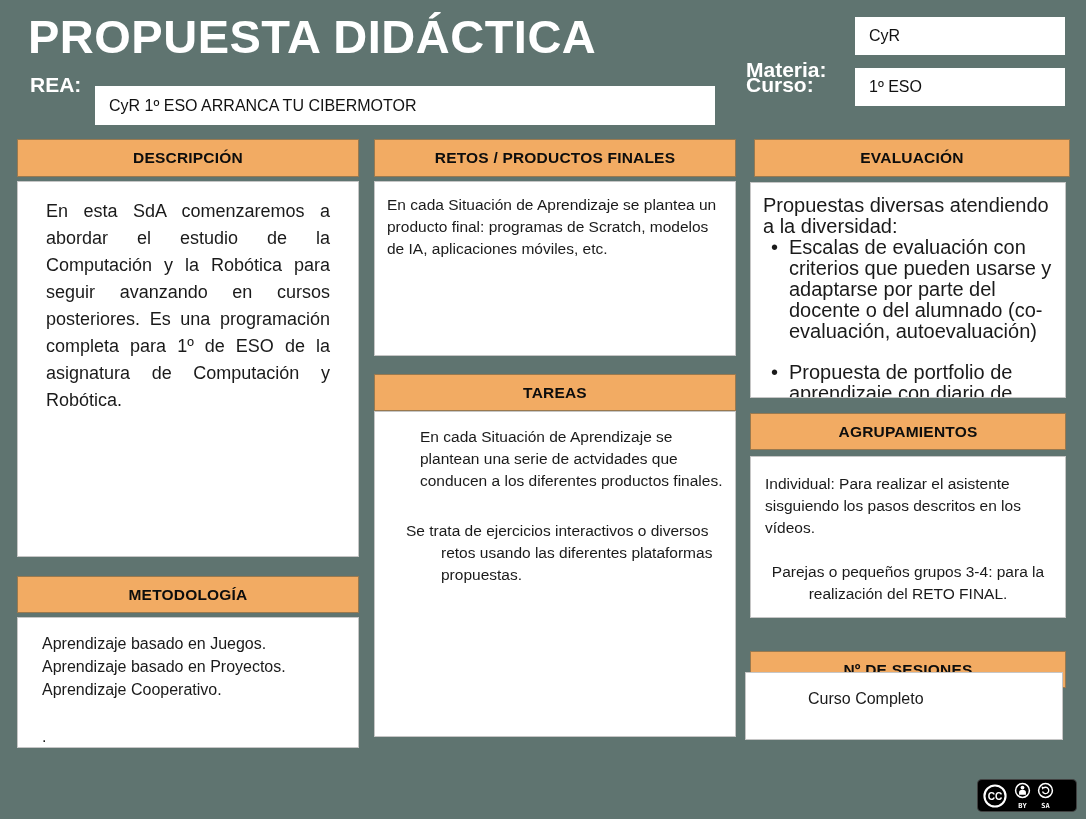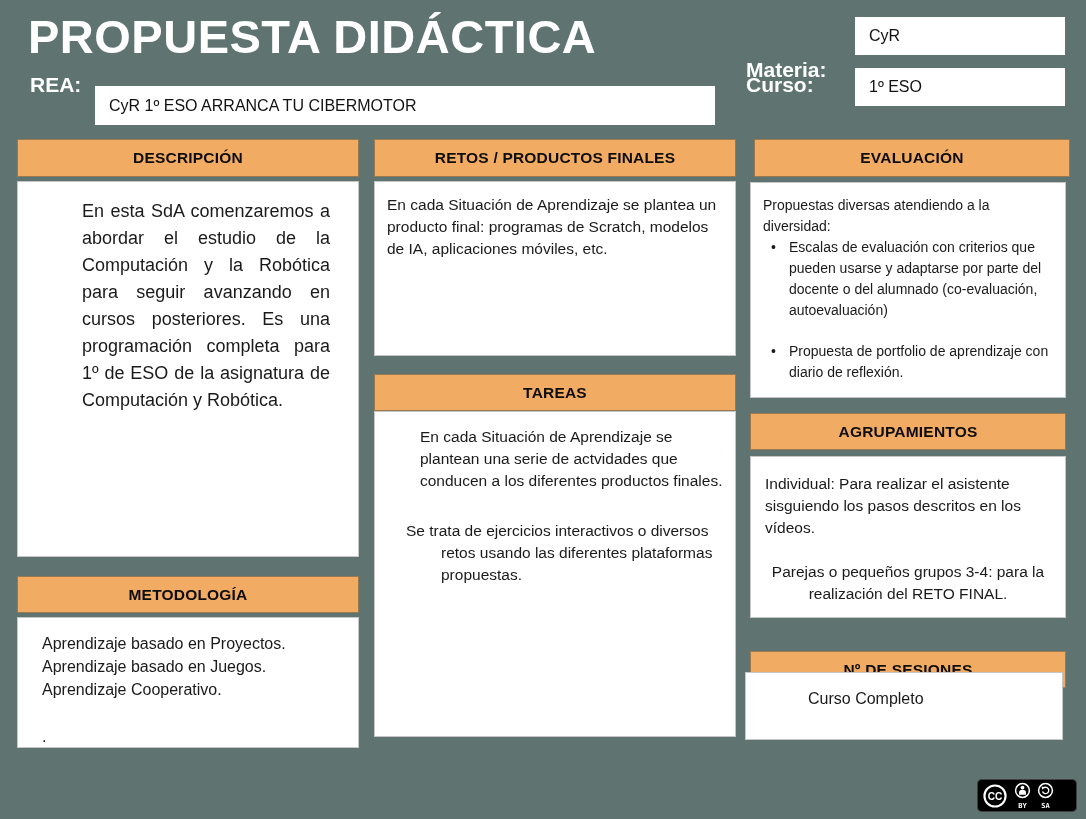--- a/index.html
+++ b/index.html
@@ -50,21 +50,21 @@
   .met-trailing { margin-top:24px; }
 
   .retos-body { padding:12px 12px 0 12px; font-size:15.5px; line-height:22px; }
 
   .tareas-p1 { margin:14px 0 0 45px; font-size:15.5px; line-height:22px; }
   .tareas-p2 {
     margin:28px 8px 0 66px; text-indent:-35px;
     font-size:15.5px; line-height:22px;
   }
 
-  .eval-body { padding:12px 12px 0 12px; font-size:14px; line-height:21px; }
+  .eval-body { padding:12px 12px 0 12px; font-size:20px; line-height:21px; }
   .bullet { position:relative; padding-left:26px; }
   .bullet::before {
     content:"\2022";
     position:absolute; left:8px; top:0;
   }
   .bullet + .bullet { margin-top:20px; }
 
   .agr-body { padding:16px 14px 0 14px; font-size:15.5px; line-height:22px; }
   .agr-p2 { margin-top:22px;text-align:center; }
 
@@ -97,29 +97,29 @@
 <div class="abs field-label" style="left:746px; top:21px;margin-top:37px;">Materia:</div>
 <div class="abs field" style="left:855px; top:17px; width:210px; height:38px;">CyR</div>
 
 <div class="abs field-label" style="left:30px; top:73px;">REA:</div>
 <div class="abs field" style="left:95px; top:66px; width:620px; height:39px;margin-top:20px;">CyR 1º ESO ARRANCA TU CIBERMOTOR</div>
 
 <div class="abs field-label" style="left:746px; top:73px;">Curso:</div>
 <div class="abs field" style="left:855px; top:68px; width:210px; height:38px;">1º ESO</div>
 
 <div class="abs sec-hdr" style="left:17px; top:139px; width:342px; height:38px;">DESCRIPCIÓN</div>
-<div class="abs sec-box" style="left:17px; top:181px; width:342px; height:376px;padding-left:36px;">
+<div class="abs sec-box" style="left:17px; top:181px; width:342px; height:376px;">
   <div class="desc-body">En esta SdA comenzaremos a abordar el estudio de la Computación y la Robótica para seguir avanzando en cursos posteriores. Es una programación completa para 1º de ESO de la asignatura de Computación y Robótica.</div>
 </div>
 
 <div class="abs sec-hdr" style="left:17px; top:576px; width:342px; height:37px;">METODOLOGÍA</div>
 <div class="abs sec-box" style="left:17px; top:617px; width:342px; height:131px;">
   <div class="met-body">
+    <div>Aprendizaje basado en Juegos.</div>
     <div>Aprendizaje basado en Proyectos.</div>
-    <div>Aprendizaje basado en Juegos.</div>
     <div>Aprendizaje Cooperativo.</div>
     <div class="met-trailing">.</div>
   </div>
 </div>
 
 <div class="abs sec-hdr" style="left:374px; top:139px; width:362px; height:38px;">RETOS / PRODUCTOS FINALES</div>
 <div class="abs sec-box" style="left:374px; top:181px; width:362px; height:175px;">
   <div class="retos-body">En cada Situación de Aprendizaje se plantea un producto final: programas de Scratch, modelos de IA, aplicaciones móviles, etc.</div>
 </div>
 

